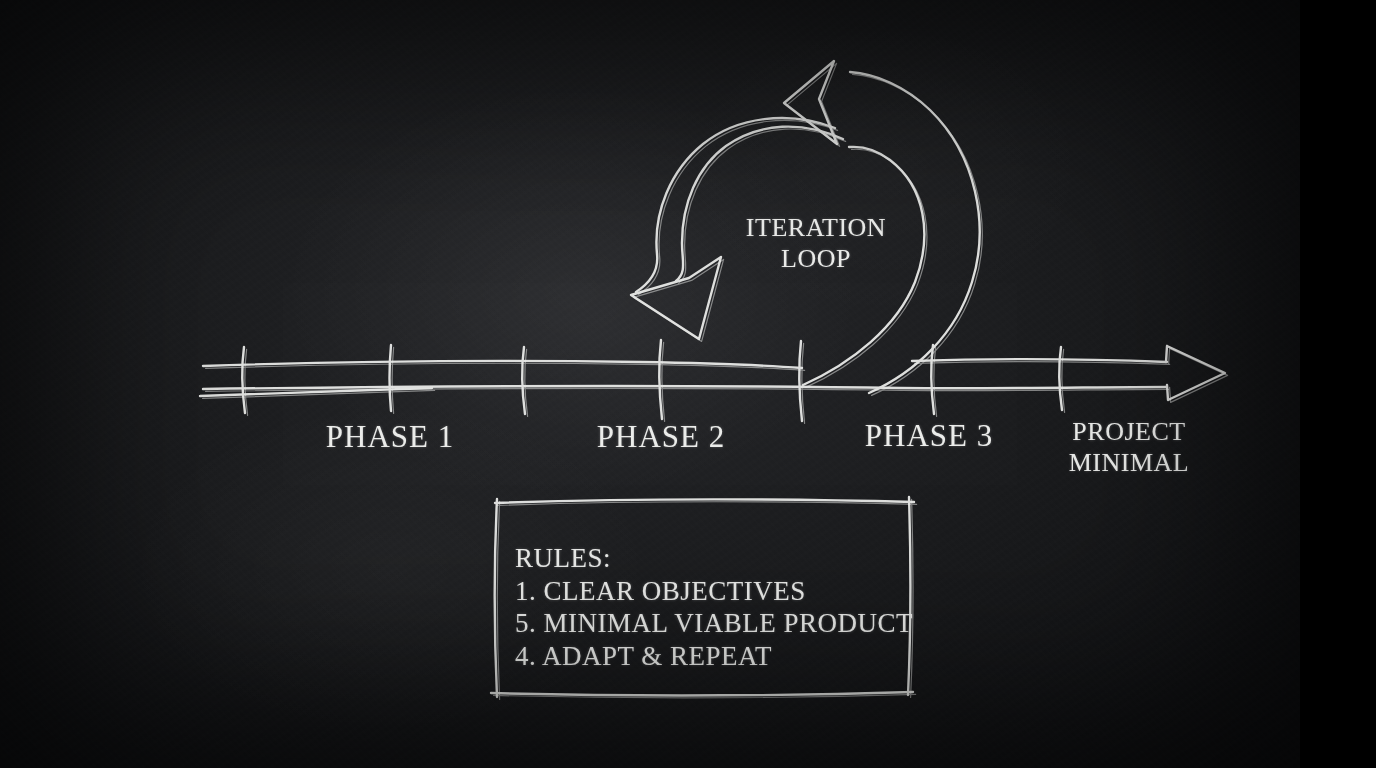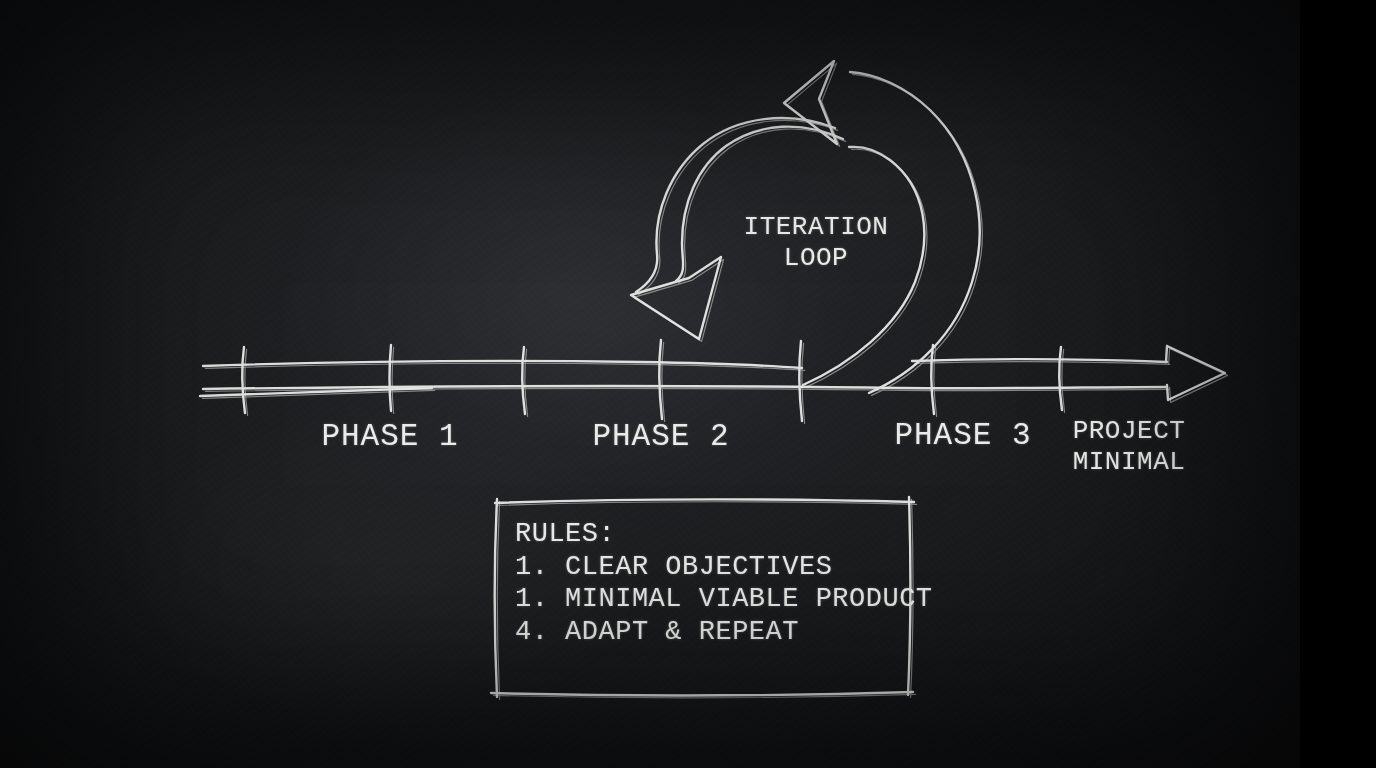--- a/index.html
+++ b/index.html
@@ -1,20 +1,20 @@
 <!DOCTYPE html>
 <html><head>
 <meta charset="utf-8">
 <style>
   html,body{margin:0;padding:0;background:#000;}
   .board{
     position:relative;
     width:1300px;height:768px;
     overflow:hidden;
-    font-family:Liberation Mono, monospace;
+    font-family:Liberation Serif, serif;
     background:
       radial-gradient(1150px 720px at 46% 42%, #26272a 0%, #1b1c1e 42%, #121315 72%, #0b0b0d 100%);
   }
   .smudges{
     position:absolute;inset:0;pointer-events:none;
     background:
       radial-gradient(420px 300px at 44% 38%, rgba(255,255,255,0.045), rgba(255,255,255,0) 70%),
       radial-gradient(380px 240px at 30% 74%, rgba(255,255,255,0.03), rgba(255,255,255,0) 70%),
       radial-gradient(300px 220px at 68% 22%, rgba(255,255,255,0.02), rgba(255,255,255,0) 70%);
   }
@@ -32,21 +32,21 @@
   .chalk-text{
     position:absolute;
     color:#ebecea;
     text-shadow:0 0 3px rgba(240,240,240,0.28);
     white-space:nowrap;
   }
   .centered{transform:translateX(-50%);text-align:center;}
   .phase-label{font-size:31px;letter-spacing:1px;top:419px;}
   .project-label{font-size:26px;letter-spacing:.5px;line-height:31px;top:416px;left:1129px;}
   .loop-label{font-size:26px;letter-spacing:.5px;line-height:31px;top:212px;left:816px;}
-  .rules-text{left:515px;top:518px;font-size:27px;letter-spacing:.5px;line-height:32.6px;}
+  .rules-text{left:515px;top:542px;font-size:27px;letter-spacing:.5px;line-height:32.6px;}
   .rules-text div{margin:0;}
 </style>
 </head>
 <body>
 
 <div class="board">
 
   <div class="smudges"></div>
   <div class="grain"></div>
 
@@ -100,28 +100,28 @@
     </g>
   </svg>
 
   <div class="chalk-text loop-label centered">
     <div>ITERATION</div>
     <div>LOOP</div>
   </div>
 
   <div class="chalk-text phase-label centered" style="left:390px">PHASE 1</div>
   <div class="chalk-text phase-label centered" style="left:661px">PHASE 2</div>
-  <div class="chalk-text phase-label centered" style="left:963px;top:418px">PHASE 3</div>
+  <div class="chalk-text phase-label centered" style="left:929px;top:418px">PHASE 3</div>
 
   <div class="chalk-text project-label centered">
     <div>PROJECT</div>
     <div>MINIMAL</div>
   </div>
 
   <div class="chalk-text rules-text">
     <div>RULES:</div>
     <div>1. CLEAR OBJECTIVES</div>
-    <div>1. MINIMAL VIABLE PRODUCT</div>
+    <div>5. MINIMAL VIABLE PRODUCT</div>
     <div>4. ADAPT &amp; REPEAT</div>
   </div>
 
   <div class="vignette"></div>
 </div>
 
 </body></html>

